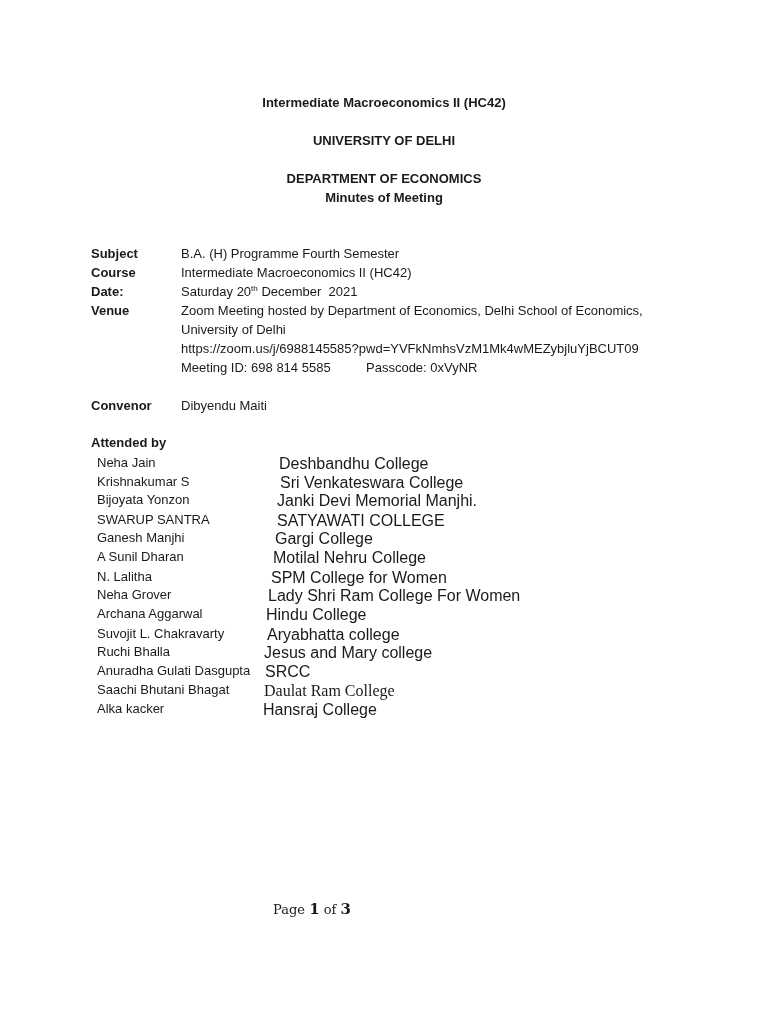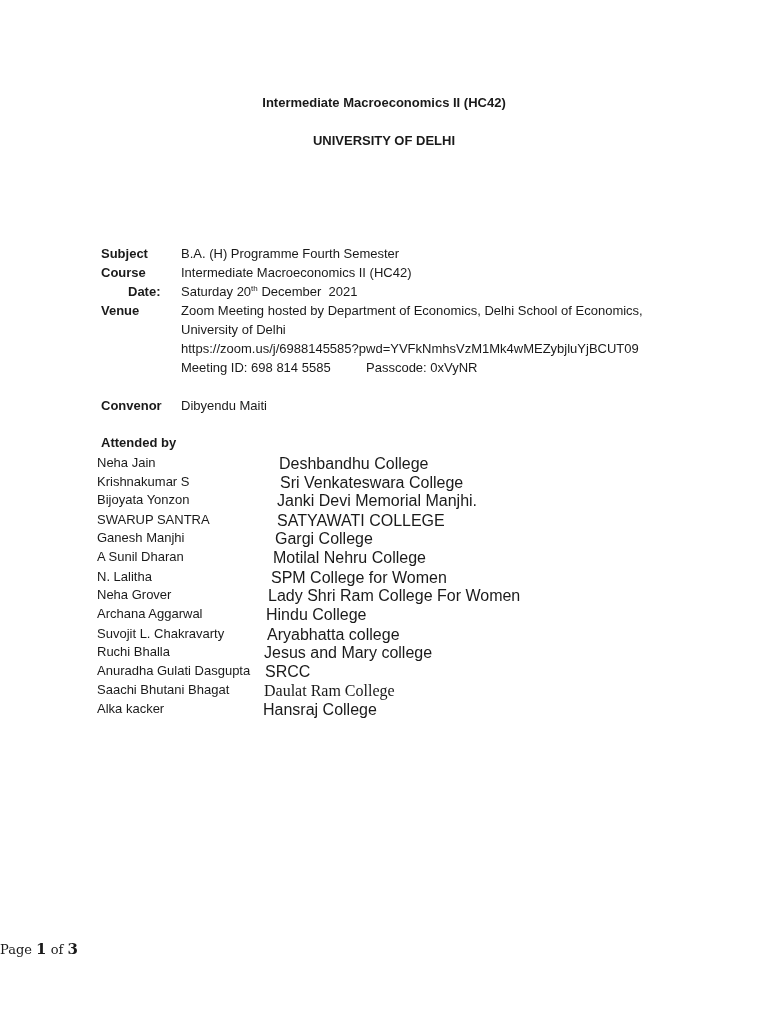--- a/index.html
+++ b/index.html
@@ -2,45 +2,47 @@
 <html><head>
   <meta charset="utf-8">
   <style>
     html, body { margin: 0; padding: 0; }
     body {
       width: 768px; height: 1024px; background: #ffffff; position: relative; overflow: hidden;
       font-family: "Liberation Sans", "DejaVu Sans", sans-serif; color: #1a1a1a;
     }
     .page { position: absolute; left: 0; top: 0; width: 768px; height: 1024px; }
     .hdr { position: absolute; left: 0; width: 768px; text-align: center; font-weight: bold; font-size: 13px; }
-    .lbl { position: absolute; left: 101px; font-weight: bold; font-size: 13px; }
+    .lbl { position: absolute; left: 91px; font-weight: bold; font-size: 13px; }
     .val { position: absolute; left: 181px; font-size: 13px; white-space: nowrap; }
     sup { font-size: 8px; vertical-align: super; line-height: 0; }
     .att-name { position: absolute; left: 97px; font-size: 13px; white-space: nowrap; }
     .att-college { position: absolute; font-size: 16px; white-space: nowrap; }
-    .footer { position: absolute; top: 940px; left: 0; width: 624px; 
+    .footer { position: absolute; top: 900px; left: 0; width: 624px; text-align: center;
       font-family: "DejaVu Serif", "Liberation Serif", serif; font-size: 13px; }
     .footer b { font-size: 15px; }
   </style>
 </head>
 <body>
 
 <div class="page">
 
   <div class="hdr" style="top:95px;">Intermediate Macroeconomics II (HC42)</div>
   <div class="hdr" style="top:133px;">UNIVERSITY OF DELHI</div>
+  <div class="hdr" style="top:171px;">DEPARTMENT OF ECONOMICS</div>
+  <div class="hdr" style="top:190px;">Minutes of Meeting</div>
 
   <div>
     <div class="lbl" style="top:246px;">Subject</div>
     <div class="val" style="top:246px;">B.A. (H) Programme Fourth Semester</div>
 
     <div class="lbl" style="top:265px;">Course</div>
     <div class="val" style="top:265px;">Intermediate Macroeconomics II (HC42)</div>
 
-    <div class="lbl" style="top:284px;margin-left:27px;">Date:</div>
+    <div class="lbl" style="top:284px;">Date:</div>
     <div class="val" style="top:284px;"><span>Saturday 20</span><sup>th</sup><span style="white-space:pre;"> December  2021</span></div>
 
     <div class="lbl" style="top:303px;">Venue</div>
     <div class="val" style="top:303px;">Zoom Meeting hosted by Department of Economics, Delhi School of Economics,</div>
     <div class="val" style="top:322px;">University of Delhi</div>
     <div class="val" style="top:341px;">https://zoom.us/j/6988145585?pwd=YVFkNmhsVzM1Mk4wMEZybjluYjBCUT09</div>
     <div class="val" style="top:360px;">Meeting ID: 698 814 5585</div>
     <div class="val" style="top:360px; left:366px;">Passcode: 0xVyNR</div>
 
     <div class="lbl" style="top:398px;">Convenor</div>

